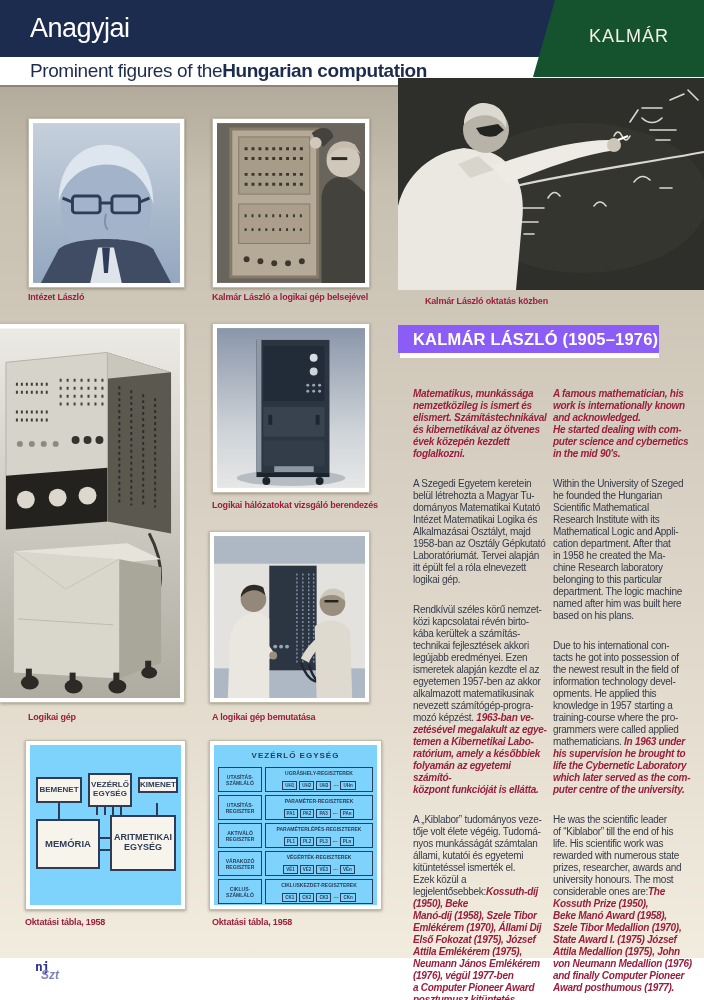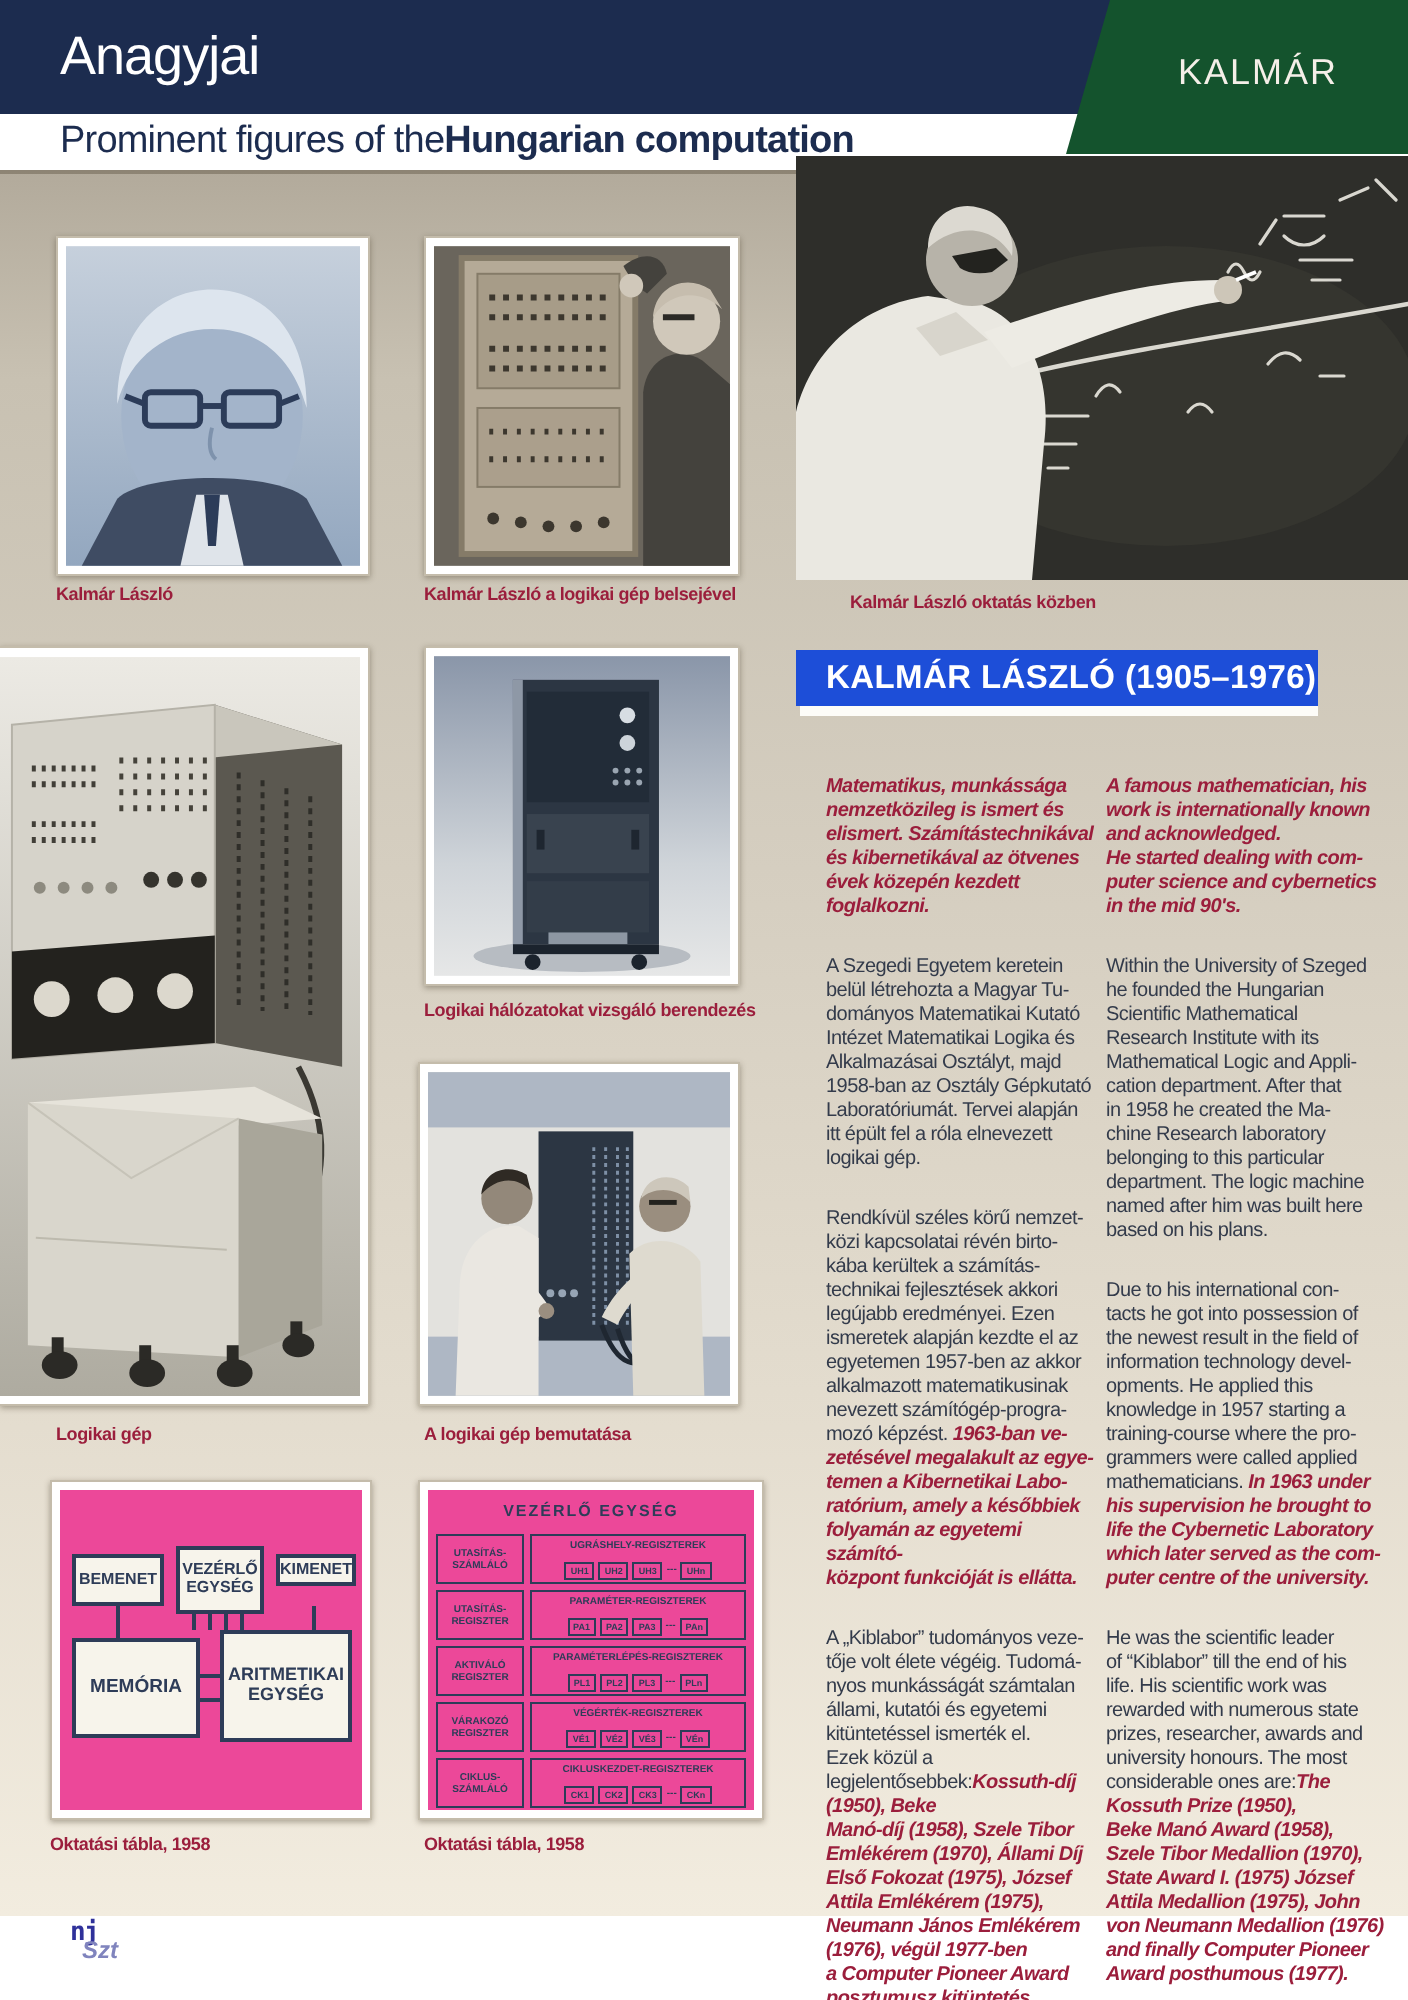--- a/index.html
+++ b/index.html
@@ -43,35 +43,35 @@
   #f-board2{left:209px;top:740px;width:173px;height:170px;}
 
   
   .cap{position:absolute;z-index:5;color:#9b1e3c;font-size:9px;font-weight:700;
        letter-spacing:-.2px;white-space:nowrap;}
   #c1{left:28px;top:292px;}  #c2{left:212px;top:292px;} #c3{left:412px;top:296px;padding-left:13px;}
   #c4{left:212px;top:500px;} #c5{left:28px;top:712px;}  #c6{left:212px;top:712px;}
   #c7{left:25px;top:917px;}  #c8{left:212px;top:917px;}
 
   
-  .title-bar{left:398px;top:325px;width:261px;height:28px;background:#1d4ed8;z-index:3;
+  .title-bar{left:398px;top:325px;width:261px;height:28px;background:#8b5cf6;z-index:3;
              color:#fff;font-weight:700;font-size:16.5px;letter-spacing:.2px;
              display:flex;align-items:center;padding-left:15px;white-space:nowrap;}
   .title-underline{left:400px;top:353px;width:259px;height:5px;background:#fdfcf8;z-index:3;}
 
   
   .col{position:absolute;top:370px;z-index:3;font-size:10px;line-height:12px;
        letter-spacing:-.28px;color:#333b4b;}
   #hu-col{left:413px;width:137px;}
   #en-col{left:553px;width:143px;}
   .para{margin:18px 0 11px 0;white-space:pre-line;}
   .em{color:#9b1e3c;font-style:italic;font-weight:700;}
 
   
-  .paper{width:100%;height:100%;background:#ec4899;position:relative;color:#2e3c58;}
+  .paper{width:100%;height:100%;background:#7dd3fc;position:relative;color:#2e3c58;}
   .dbox{position:absolute;border:2px solid #2e3c58;background:#f7f4eb;display:flex;
         align-items:center;justify-content:center;text-align:center;font-weight:700;
         line-height:1.1;white-space:pre-line;}
   .dline{position:absolute;background:#2e3c58;}
   #d1-input{left:6px;top:32px;width:46px;height:26px;font-size:8px;}
   #d1-control{left:58px;top:28px;width:44px;height:34px;font-size:8px;}
   #d1-output{left:108px;top:32px;width:40px;height:16px;font-size:8px;}
   #d1-memory{left:6px;top:74px;width:64px;height:50px;font-size:9.5px;}
   #d1-alu{left:80px;top:70px;width:66px;height:56px;font-size:9px;}
 
@@ -452,21 +452,21 @@
                 <span class="d2-cell">CK3</span>
                 <span class="d2-dash">---</span>
                 <span class="d2-cell">CKn</span>
               </div>
             </div>
           </div>
       </div>
     </div>
   </div>
 
-  <div class="cap" id="c1">Kalmár László</div>
+  <div class="cap" id="c1">Intézet László</div>
   <div class="cap" id="c2">Kalmár László a logikai gép belsejével</div>
   <div class="cap" id="c3">Kalmár László oktatás közben</div>
   <div class="cap" id="c4">Logikai hálózatokat vizsgáló berendezés</div>
   <div class="cap" id="c5">Logikai gép</div>
   <div class="cap" id="c6">A logikai gép bemutatása</div>
   <div class="cap" id="c7">Oktatási tábla, 1958</div>
   <div class="cap" id="c8">Oktatási tábla, 1958</div>
 
   <div class="abs title-bar">
       <span>KALMÁR LÁSZLÓ (1905–1976)</span>

